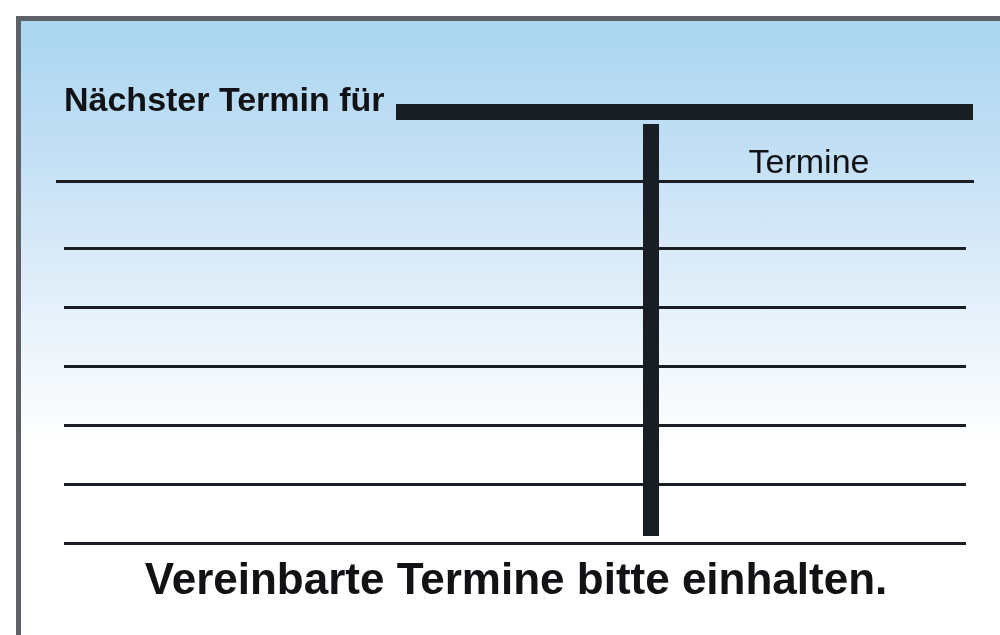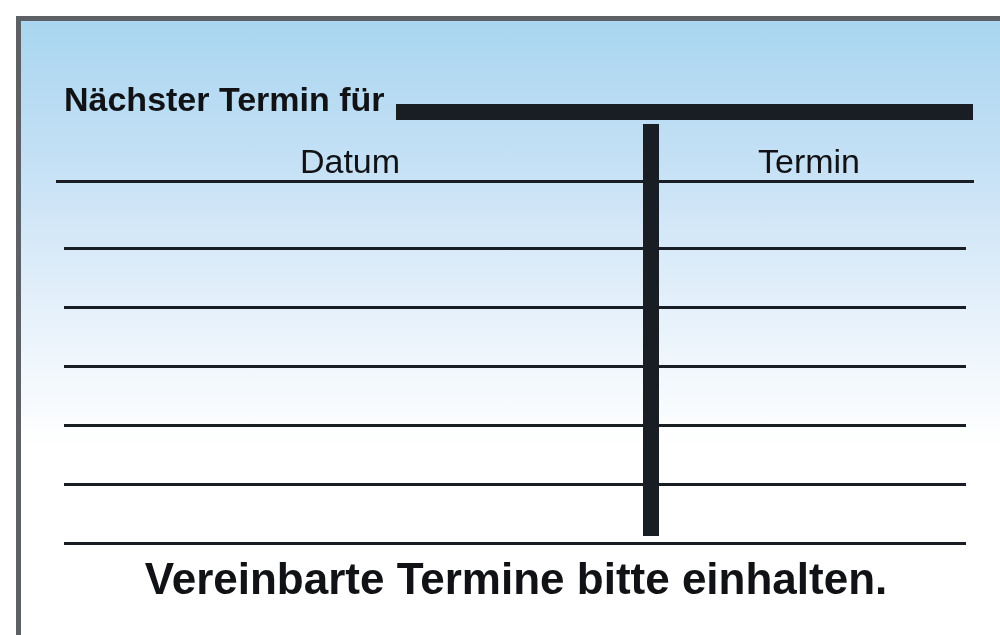--- a/index.html
+++ b/index.html
@@ -86,23 +86,22 @@
 </style>
 </head>
 <body>
 
 <div class="card">
 
   <div class="title">Nächster Termin für</div>
 
   <div class="title-fill-line"></div>
 
-  <div class="col-header datum">Datum</div>
 
-  <div class="col-header uhrzeit">Termin</div>
+  <div class="col-header uhrzeit">Termine</div>
 
   <div class="table-body">
   <div class="table-row">
     <div class="cell datum"></div>
     <div class="cell uhrzeit"></div>
   </div>
 
   <div class="table-row">
     <div class="cell datum"></div>
     <div class="cell uhrzeit"></div>

